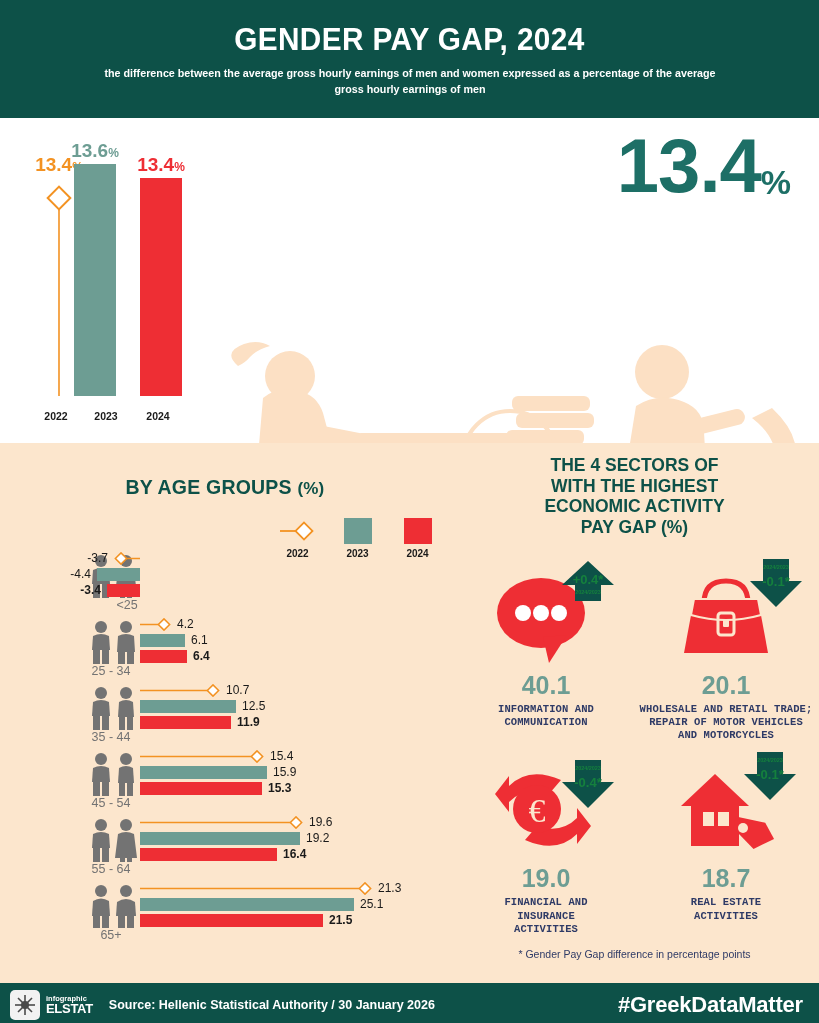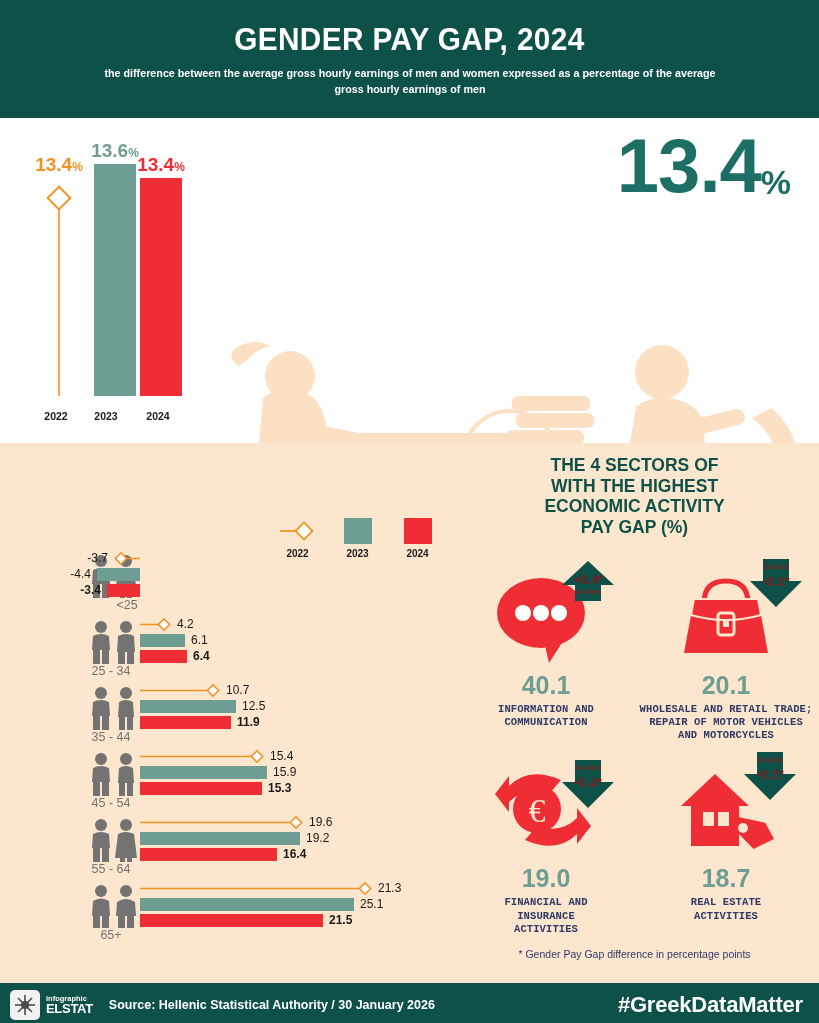--- a/index.html
+++ b/index.html
@@ -127,21 +127,21 @@
     font-family: "Liberation Sans Narrow","Liberation Sans",sans-serif;
     margin-top: 2px;
   }
   .sec-name {
     color: #2e3a66; font-size: 10.5px; font-weight: 700; line-height: 1.25;
     margin-top: 5px; letter-spacing: .1px;
     font-family: Liberation Mono, monospace;
   }
   .badge { position: absolute; width: 52px; height: 48px; }
   .badge .txt {
-    position: absolute; width: 100%; text-align: center; color: #7f1d1d;
+    position: absolute; width: 100%; text-align: center; color: #15803d;
     font-family: "Liberation Sans Narrow","Liberation Sans",sans-serif;
   }
   .badge .delta { font-size: 13px; font-weight: 700; }
   .badge .ratio { font-size: 5.6px; font-weight: 700; letter-spacing: -.1px; }
 
   .footnote {
     position: absolute; left: 450px; top: 505px; width: 369px; text-align: center;
     color: #2e3a66; font-size: 10.5px;
   }
 
@@ -244,40 +244,44 @@
         <div class="tc-val" style="left:-24px;bottom:222px;color:#f39222;">
           <span class="num">13.4</span><span class="pct">%</span>
         </div>
         <svg width="42" height="220" style="position:absolute;bottom:0;left:0;">
           <line x1="21" y1="22" x2="21" y2="220" stroke="#f39222" stroke-width="1.6"></line>
           <rect x="13" y="14" width="16" height="16" transform="rotate(45 21 22)" fill="#ffffff" stroke="#f39222" stroke-width="2"></rect>
         </svg>
       </div>
       <div class="tc-label" style="left:9px;">2022</div>
 
-      <div class="tc-col" style="left:76px;height:289px;">
+      <div class="tc-col" style="left:56px;height:289px;">
         <div class="tc-val" style="left:-24px;bottom:236px;color:#6d9d93;">
           <span class="num">13.6</span><span class="pct">%</span>
         </div>
         <div class="tc-bar" style="height:232px;background:#6d9d93;"></div>
       </div>
       <div class="tc-label" style="left:59px;">2023</div>
 
       <div class="tc-col" style="left:122px;height:218px;">
         <div class="tc-val" style="left:-24px;bottom:222px;color:#ee2e34;">
           <span class="num">13.4</span><span class="pct">%</span>
         </div>
         <div class="tc-bar" style="height:218px;background:#ee2e34;"></div>
       </div>
       <div class="tc-label" style="left:111px;">2024</div>
     </div>
   </div>
 
   <div class="lower">
 
+    <div class="agetitle">
+      <span>BY AGE GROUPS</span>
+      <span class="pc">(%)</span>
+    </div>
 
     <div class="legend">
       <div class="lg">
         <div class="swatchbox">
           <svg width="40" height="20">
             <line x1="2" y1="10" x2="24" y2="10" stroke="#f39222" stroke-width="1.8"></line>
             <rect x="20" y="4" width="12" height="12" transform="rotate(45 26 10)" fill="#ffffff" stroke="#f39222" stroke-width="1.8"></rect>
           </svg>
         </div>
         <div class="yr">2022</div>

